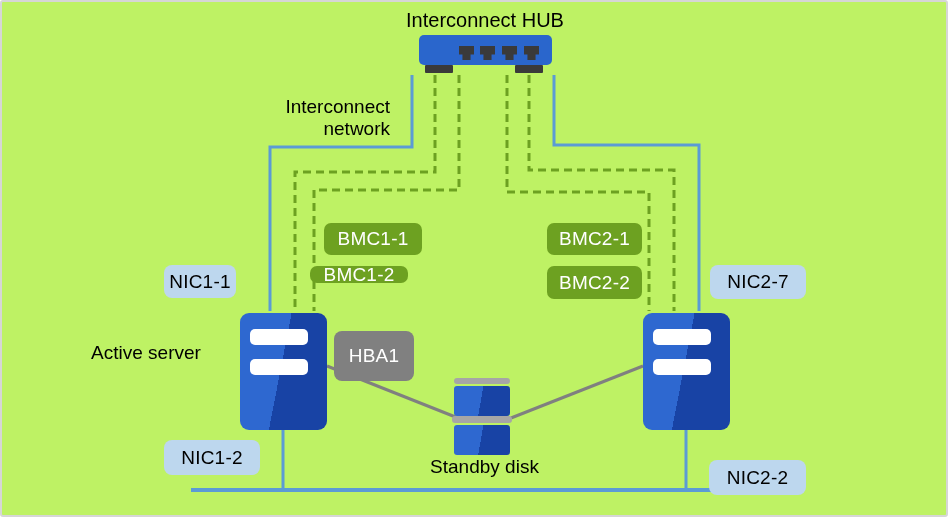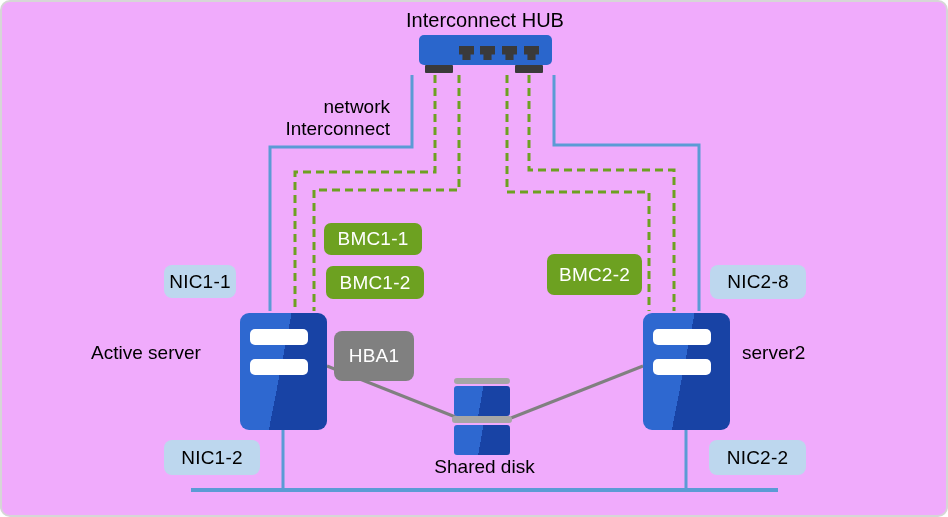--- a/index.html
+++ b/index.html
@@ -4,21 +4,21 @@
 <style>
   :root{
     --line-blue:#5b9bd5; --line-green:#6da121; --nic-fill:#bdd7ee; --bmc-fill:#6da121;
     --hba-fill:#808080; --gray-line:#808080; --hub-blue:#2a66cc; --server-light:#2e68d0;
     --server-dark:#1843a5; --disk-bar-gray:#a6a6a6; --port-dark:#3a3a3a;
     --text-black:#000000; --label-text-white:#ffffff;
   }
   html,body{margin:0;padding:0;background:#fff;}
   #canvas{
     position:relative;width:948px;height:517px;box-sizing:border-box;
-    border:2px solid #d6d6d6;border-radius:10px;background:#f0abfc;overflow:hidden;
+    border:2px solid #d6d6d6;border-radius:3px;background:#bef264;overflow:hidden;
     font-family:"Liberation Sans","DejaVu Sans",sans-serif;color:var(--text-black);
   }
   #lines{position:absolute;left:0;top:0;width:948px;height:517px;}
   .l{fill:none;stroke-width:3;stroke-linejoin:miter;stroke-linecap:butt;}
   .l-blue{stroke:var(--line-blue);}
   .l-green{stroke:var(--line-green);stroke-dasharray:8 5;}
   .l-gray{stroke:var(--gray-line);}
   .l-bus{stroke-width:4;}
   .abs{position:absolute;}
   .badge{
@@ -86,52 +86,52 @@
   <div id="hub" class="abs">
     <span class="port" style="left:40px"></span>
     <span class="port" style="left:61px"></span>
     <span class="port" style="left:83px"></span>
     <span class="port" style="left:105px"></span>
   </div>
   <span class="foot" style="left:423px"></span>
   <span class="foot" style="left:513px"></span>
 
   <div id="net-label" class="txt">
+    <div>Interconnect</div>
     <div>network</div>
-    <div>Interconnect</div>
   </div>
 
   <div class="server" style="left:238px;top:311px">
     <span class="slot s1"></span>
     <span class="slot s2"></span>
   </div>
   <div class="server" style="left:641px;top:311px">
     <span class="slot s1"></span>
     <span class="slot s2"></span>
   </div>
 
   <div id="active-label" class="txt">
     <div>Active server</div>
   </div>
   <div id="standby-label" class="txt">
-    <div>server2</div>
   </div>
 
   <div class="badge nic" style="left:162px;top:263px;width:72px;height:33px">NIC1-1</div>
   <div class="badge nic" style="left:162px;top:438px;width:96px;height:35px">NIC1-2</div>
-  <div class="badge nic" style="left:708px;top:263px;width:96px;height:34px">NIC2-8</div>
-  <div class="badge nic" style="left:707px;top:438px;width:97px;height:35px">NIC2-2</div>
+  <div class="badge nic" style="left:708px;top:263px;width:96px;height:34px">NIC2-7</div>
+  <div class="badge nic" style="left:707px;top:458px;width:97px;height:35px">NIC2-2</div>
 
   <div class="badge bmc" style="left:322px;top:221px;width:98px;height:32px">BMC1-1</div>
-  <div class="badge bmc" style="left:324px;top:264px;width:98px;height:33px">BMC1-2</div>
-  <div class="badge bmc" style="left:545px;top:252px;width:95px;height:41px">BMC2-2</div>
+  <div class="badge bmc" style="left:308px;top:264px;width:98px;height:17px">BMC1-2</div>
+  <div class="badge bmc" style="left:545px;top:221px;width:95px;height:32px">BMC2-1</div>
+  <div class="badge bmc" style="left:545px;top:264px;width:95px;height:33px">BMC2-2</div>
 
   <div class="badge hba" style="left:332px;top:329px;width:80px;height:50px">HBA1</div>
 
   <div id="disk" class="abs">
     <span class="disk-bar" style="left:2px;top:0;width:56px;height:6px"></span>
     <span class="disk-box" style="top:8px"></span>
     <span class="disk-bar" style="left:0;top:38px;width:60px;height:7px"></span>
     <span class="disk-box" style="top:47px"></span>
   </div>
-  <div id="disk-label" class="txt">Shared disk</div>
+  <div id="disk-label" class="txt">Standby disk</div>
 
 </div>
 
 </body></html>

